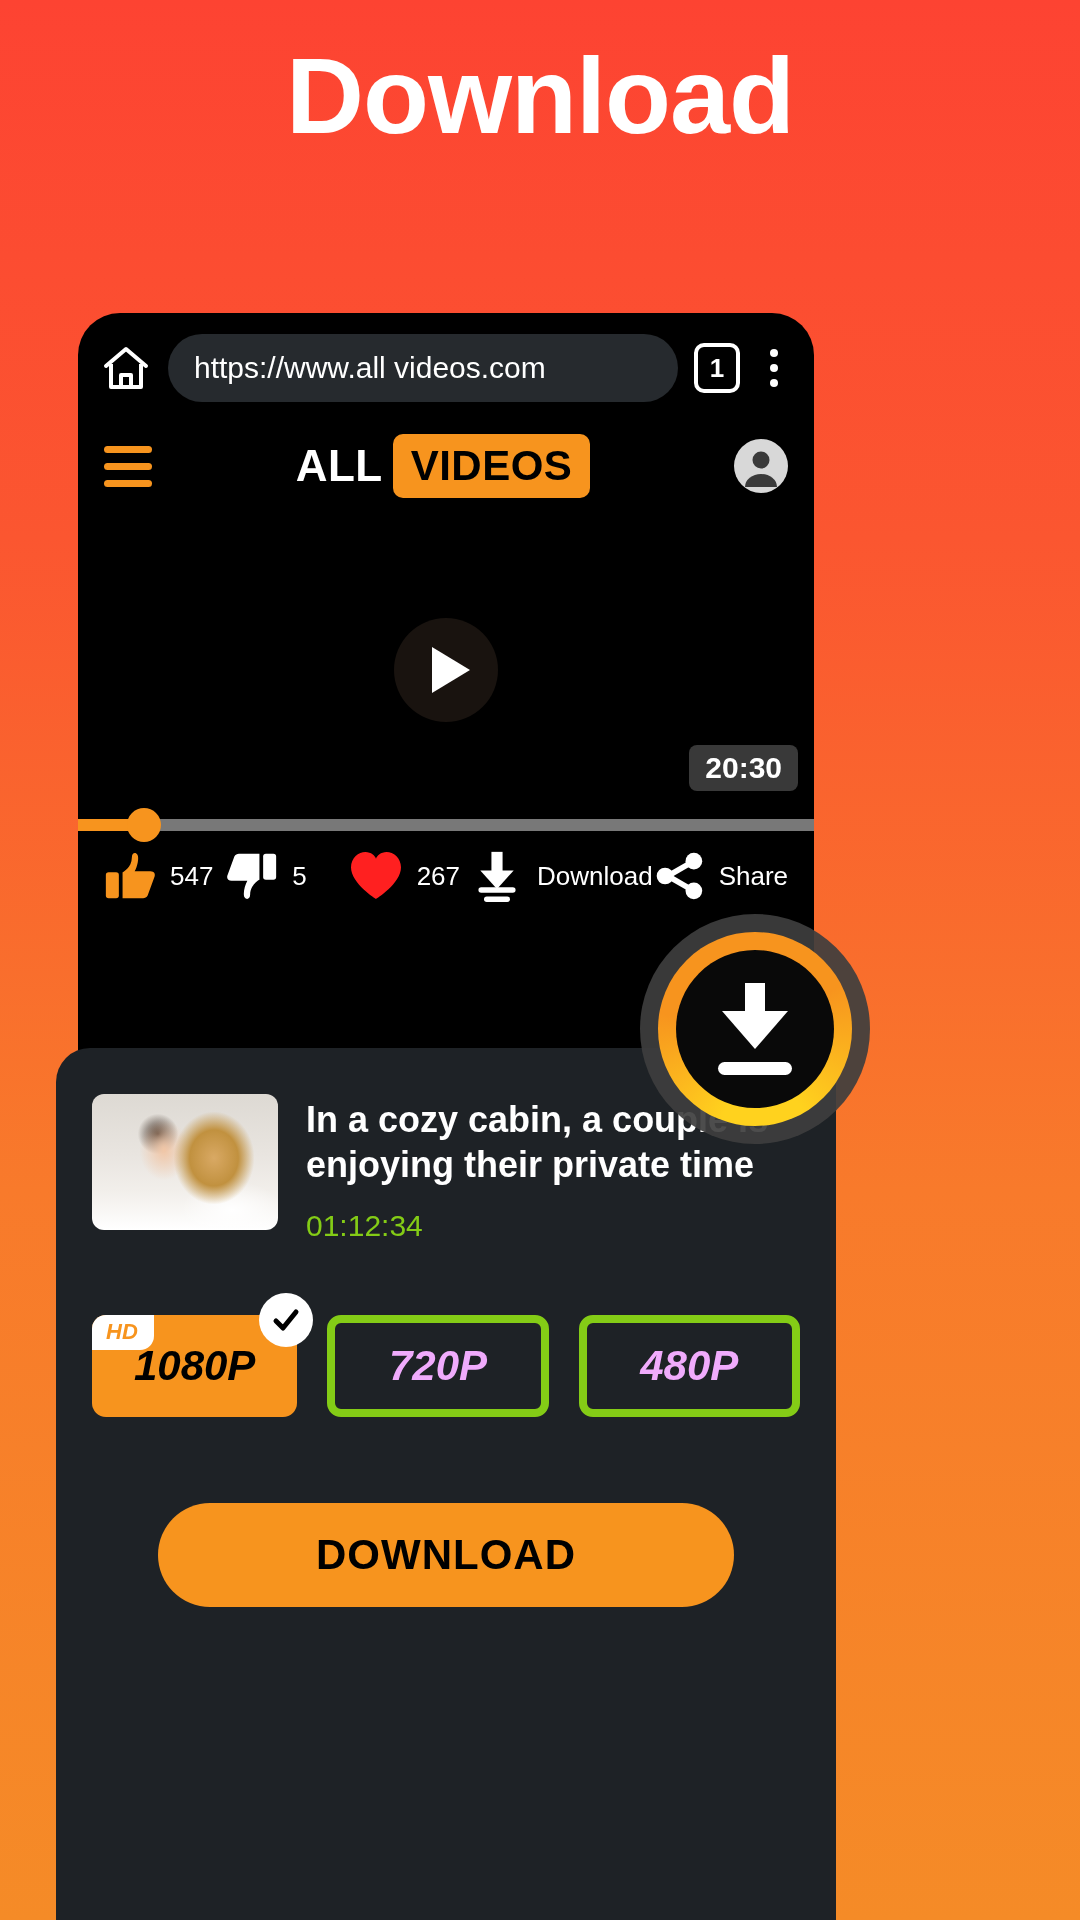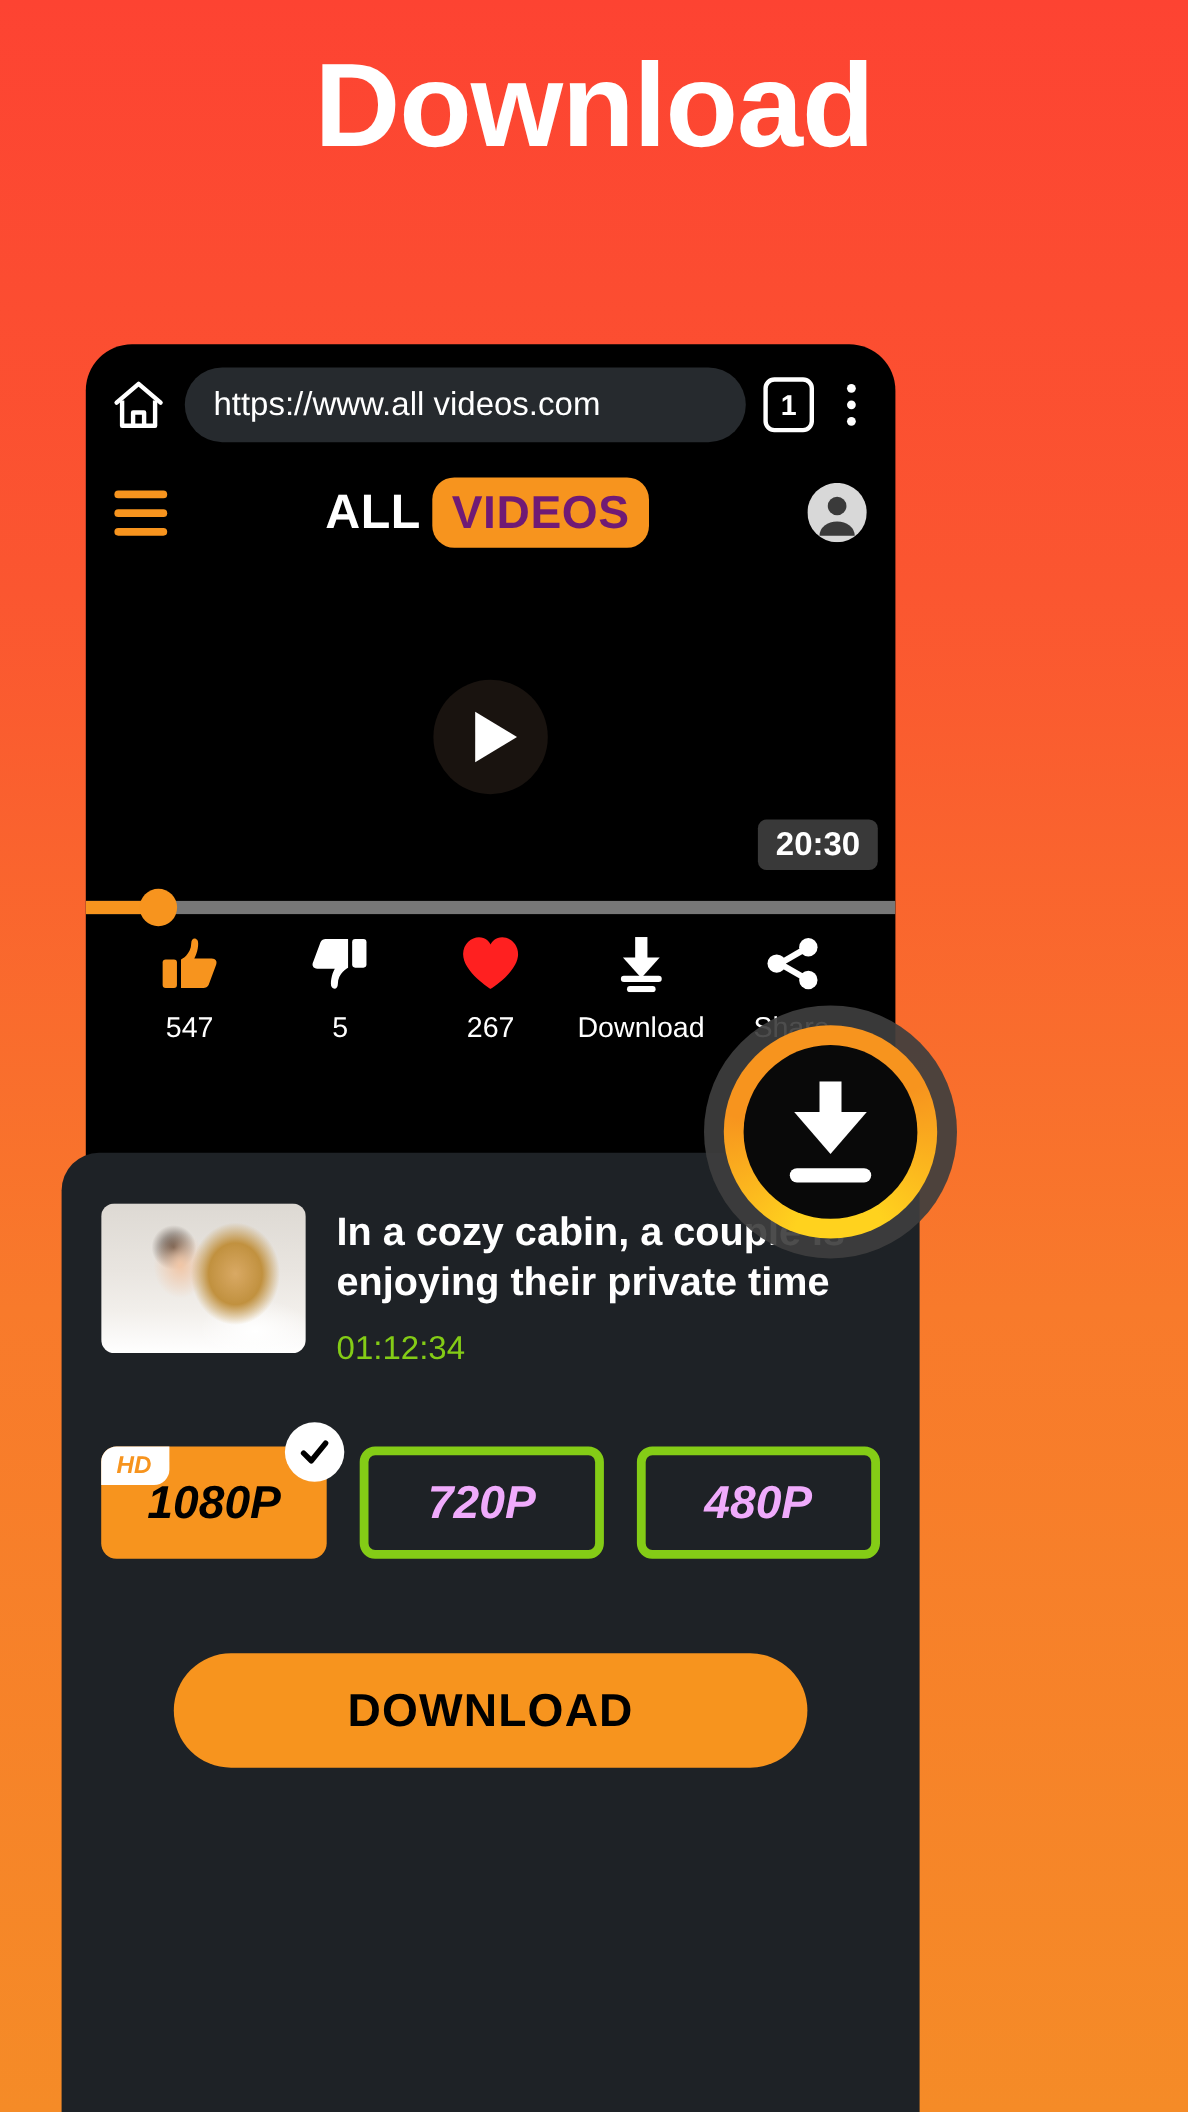--- a/index.html
+++ b/index.html
@@ -52,22 +52,22 @@
   
   .appheader {
     position:absolute; left:0; top:110px; width:736px; height:86px;
     display:flex; align-items:center; padding:0 26px;gap:20px;
   }
   .hamburger { width:48px; flex:0 0 48px; display:flex; flex-direction:column; gap:10px; }
   .hamburger i { height:7px; background:#f7941e; border-radius:4px; display:block; }
   .logo { flex:1 1 auto; display:flex; align-items:center; justify-content:center; gap:10px; }
   .logo-all { color:#ffffff; font-size:44px; font-weight:bold; letter-spacing:0.5px; }
   .logo-videos {
-    background:#f7941e; color:#701a75; font-size:42px; font-weight:bold;
-    padding:8px 18px; border-radius:20px; letter-spacing:0.5px;
+    background:#f7941e; color:#000000; font-size:42px; font-weight:bold;
+    padding:8px 18px; border-radius:10px; letter-spacing:0.5px;
   }
   .avatar-icon { width:54px; height:54px; flex:0 0 54px; }
 
   
   .player { position:absolute; left:0; top:196px; width:736px; height:322px; }
   .thumb-img {
     position:absolute; inset:0;
     background:
       radial-gradient(ellipse 120px 150px at 520px 150px, #d6a45e 0%, #c08f48 40%, rgba(192,143,72,0) 72%),
       radial-gradient(ellipse 95px 120px at 300px 140px, #f0c4a4 0%, #dba municipal 0%, rgba(240,196,164,0) 70%),
@@ -102,21 +102,21 @@
   .progressbar .thumbdot {
     position:absolute; top:50%; transform:translate(-50%,-50%);
     width:34px; height:34px; border-radius:50%; background:#f7941e;
   }
 
   
   .actions {
     position:absolute; left:0; top:518px; width:736px; height:142px;
     display:flex; align-items:flex-start; padding:16px 26px 0;
   }
-  .action { flex:1 1 0; display:flex; flex-direction:column; align-items:center; gap:14px; }
+  .action { flex:1 1 0; display:flex; flex-direction:row; align-items:center; gap:14px; }
   .action .glyph { height:58px; display:flex; align-items:center; justify-content:center; }
   .action .lbl { color:#ffffff; font-size:26px; white-space:nowrap; }
 
   
   .fab-wrap { position:absolute; left:640px; top:914px; width:230px; height:230px; z-index:40; }
   .fab-halo {
     position:absolute; inset:0; border-radius:50%;
     background:rgba(62,62,62,0.92);
   }
   .fab-ring {

